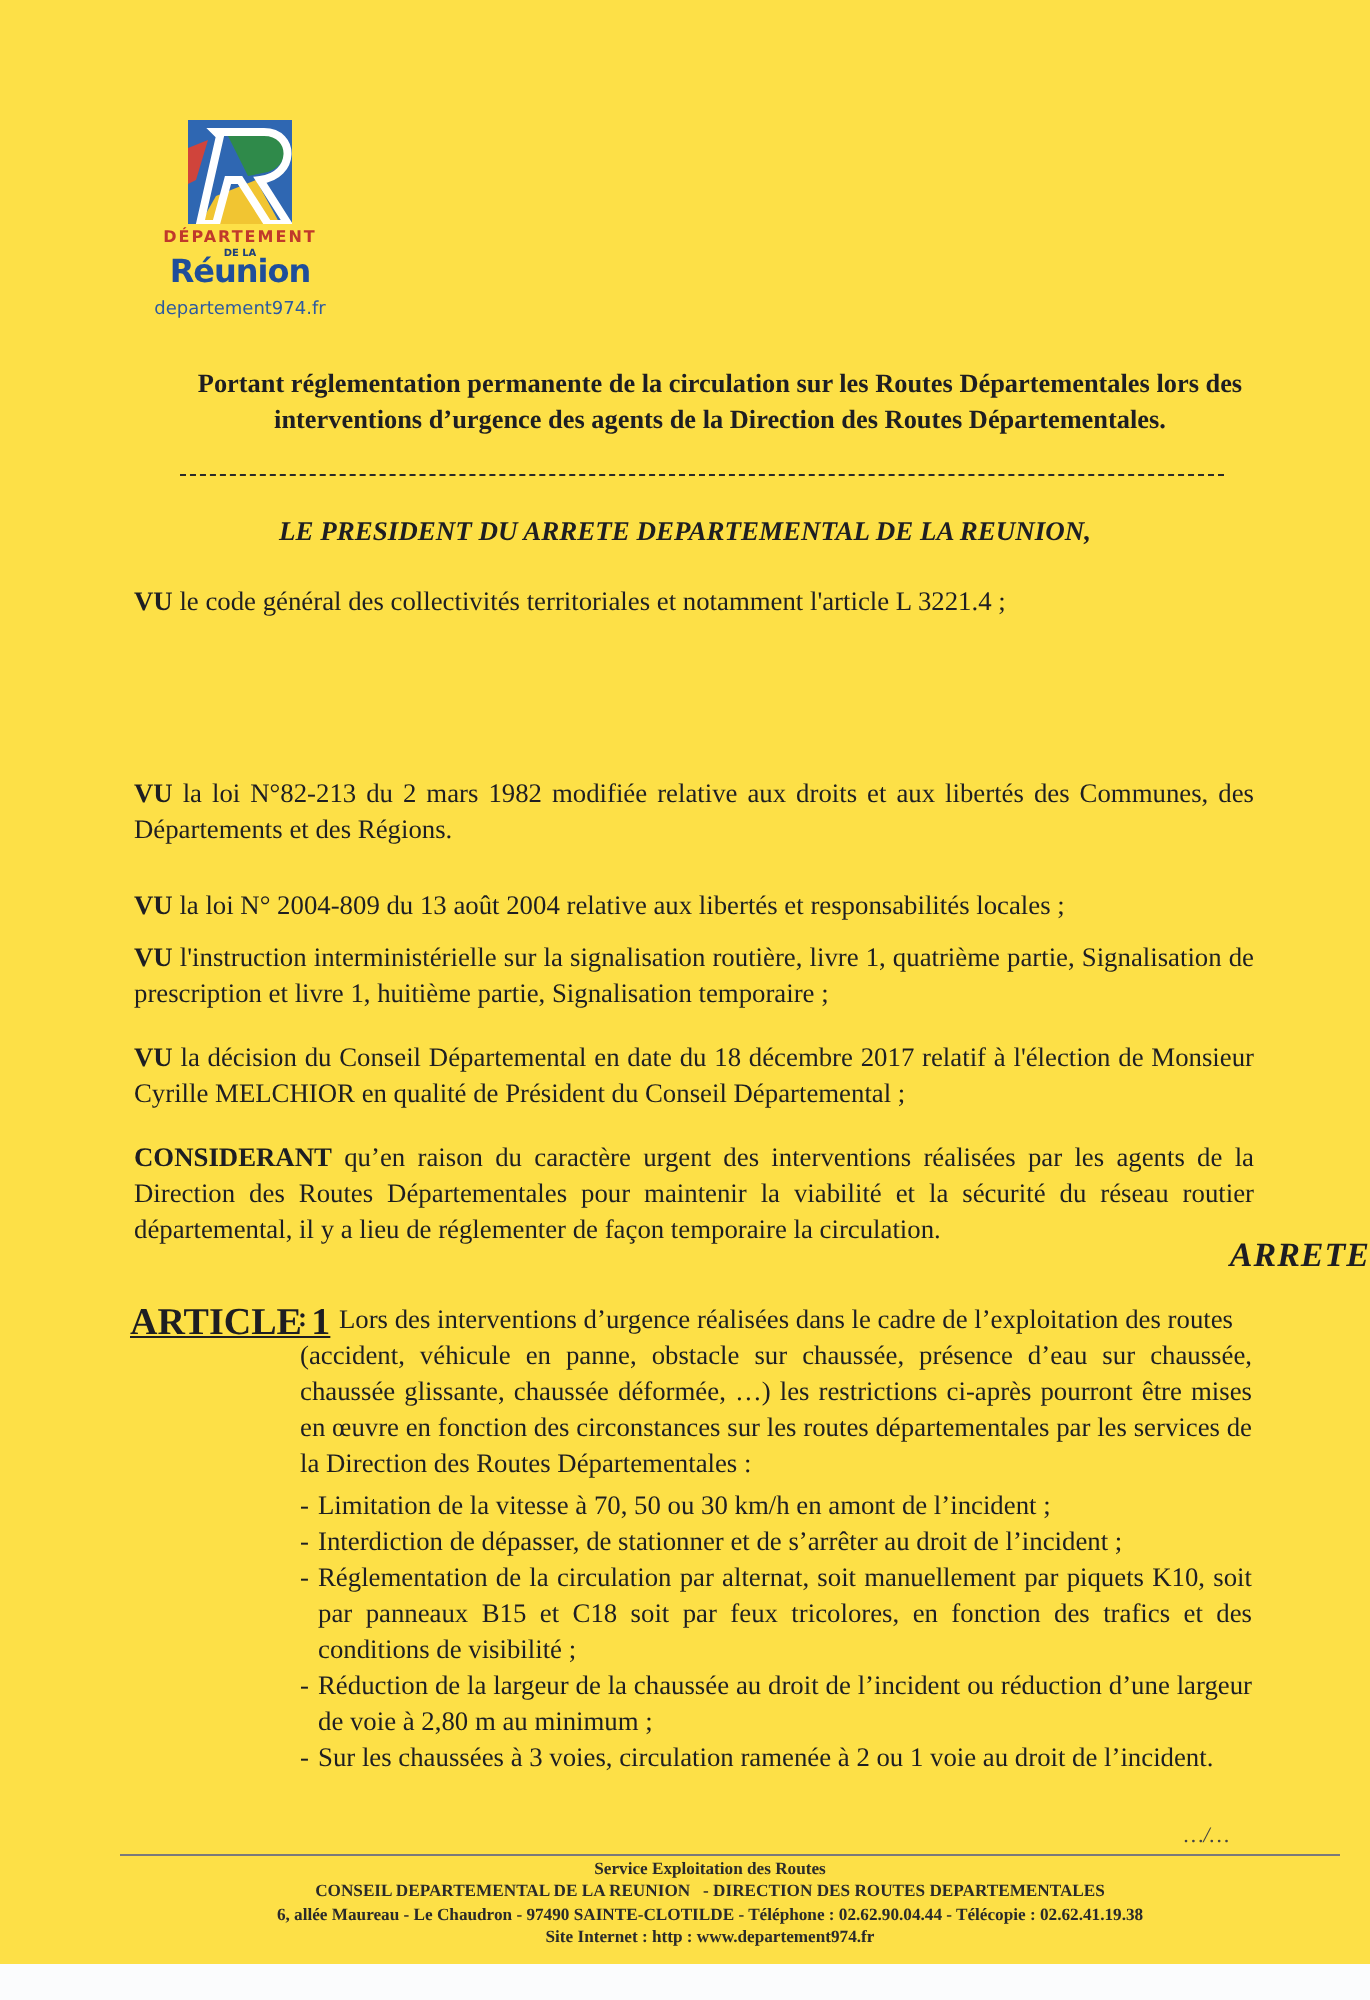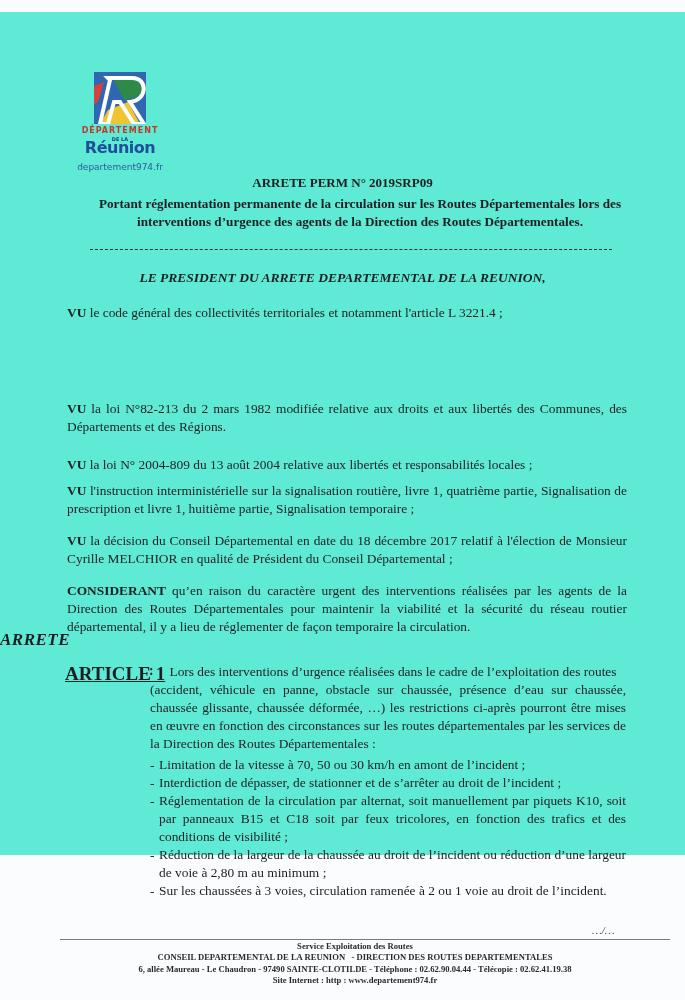--- a/index.html
+++ b/index.html
@@ -11,23 +11,22 @@
       width: 685px;
       height: 1000px;
       position: relative;
       overflow: hidden;
       font-family: "Liberation Serif", "DejaVu Serif", serif;
       color: #1e1e22;
     }
     .page {
       position: absolute;
       left: 0; top: 0;
-      width: 685px; height: 843px;
-      background: #5eead4;
-      margin-top: 12px;
+      width: 685px; height: 982px;
+      background: #fde047;
     }
     
     .logo {
       position: absolute;
       left: 72px;
       top: 60px;
       width: 110px;
       height: 95px;
     }
     .logo-mark {
@@ -126,21 +125,21 @@
       font-size: 13.4px;
       line-height: 18px;
       text-align: justify;
     }
     .para b { font-weight: bold; }
 
     .arrete {
       position: absolute;
       left: 0; right: 0;
       top: 618px;
-      text-align: left;
+      text-align: right;
       font-weight: bold;
       font-style: italic;
       font-size: 17px;
       letter-spacing: 0.5px;
     }
 
     .article-label {
       position: absolute;
       left: 65px;
       top: 651px;
@@ -236,21 +235,20 @@
       <path d="M20,8 L40,8 C50,8 52,22 40,26 L30,28 Z" fill="#2f8a4a"></path>
       <polygon points="14,38 34,30 46,52 6,52" fill="#f1c532"></polygon>
       <path d="M14,6 L38,6 C54,6 54,28 36,30 L50,52 L40,52 L26,30 L20,30 L14,52 L6,52 L16,8 Z" fill="none" stroke="#ffffff" stroke-width="4"></path>
     </svg>
     <div class="logo-dept">DÉPARTEMENT</div>
     <div class="logo-dela">DE LA</div>
     <div class="logo-name">Réunion</div>
     <div class="logo-url">departement974.fr</div>
   </div>
 
-  <div class="title">ARRETE PERM N° 2019SRP09</div>
   <div class="subtitle">Portant réglementation permanente de la circulation sur les Routes Départementales lors des interventions d’urgence des agents de la Direction des Routes Départementales.</div>
   <div class="dash-sep"></div>
 
   <div class="president">LE PRESIDENT DU ARRETE DEPARTEMENTAL DE LA REUNION,</div>
 
   <div class="para" style="top:292px;">
     <b>VU</b><span> le code général des collectivités territoriales et notamment l'article L 3221.4 ;</span>
   </div>
   <div class="para" style="top:388px;">
     <b>VU</b><span> la loi N°82-213 du 2 mars 1982 modifiée relative aux droits et aux libertés des Communes, des Départements et des Régions.</span>

